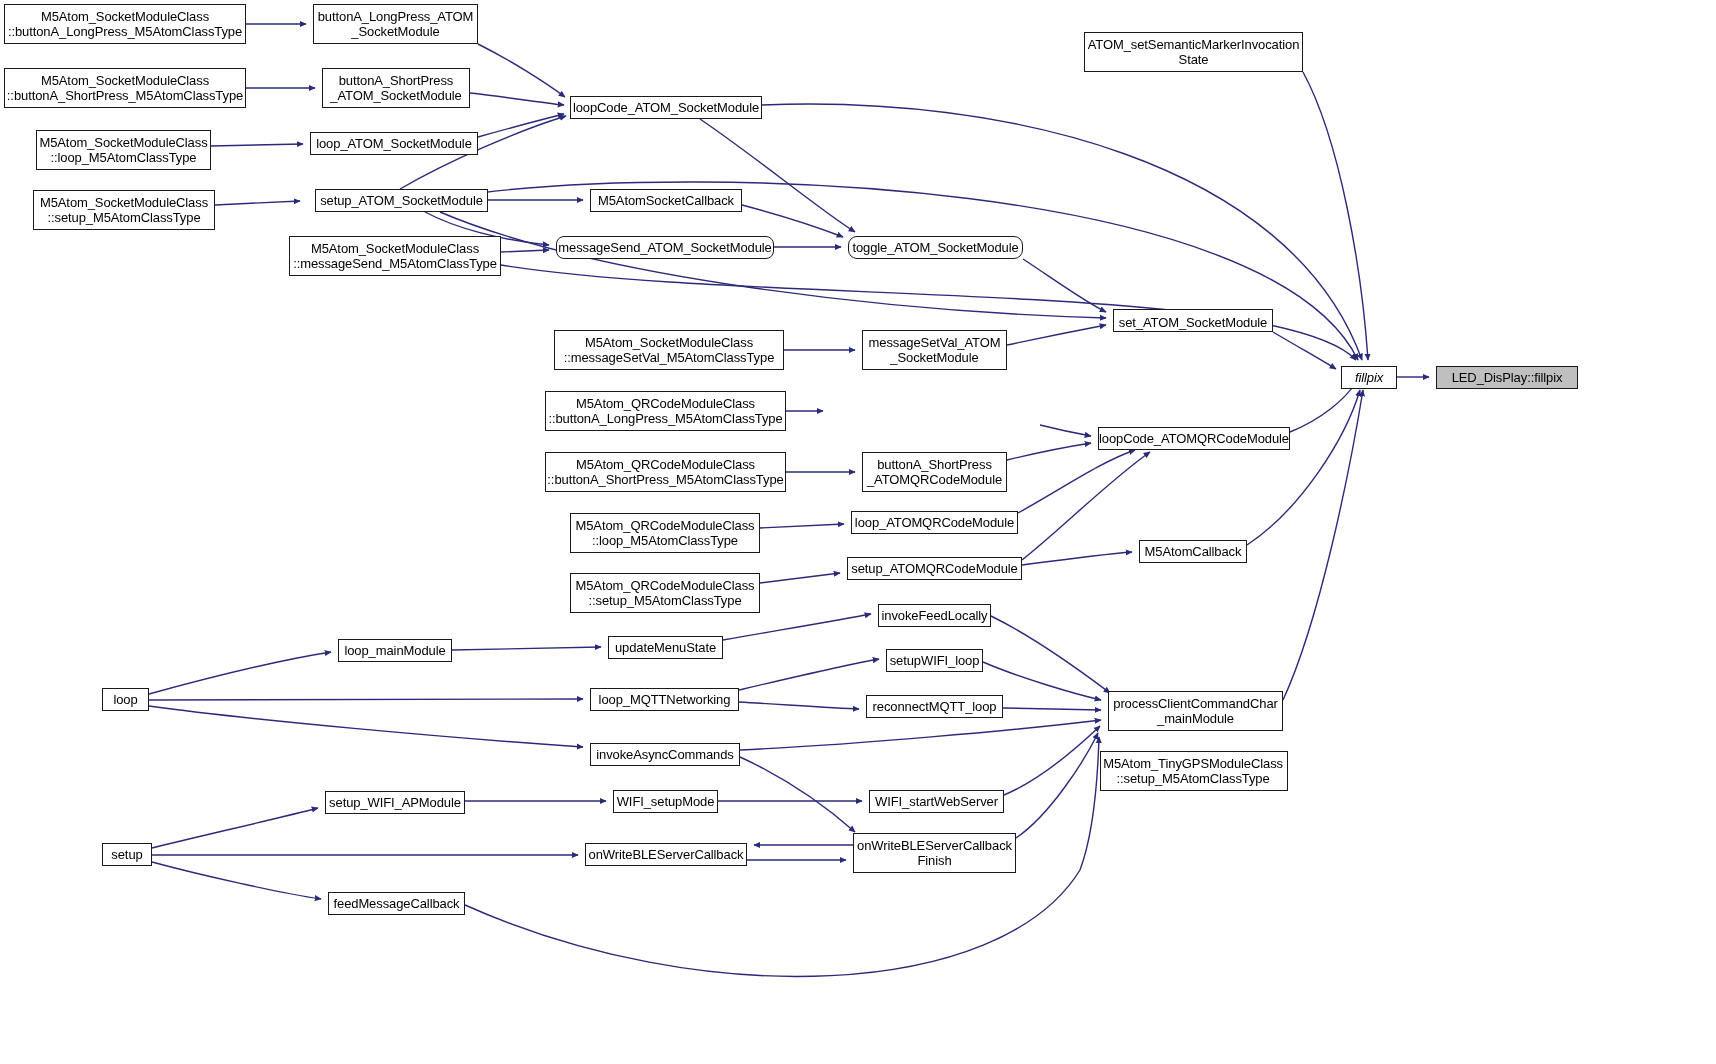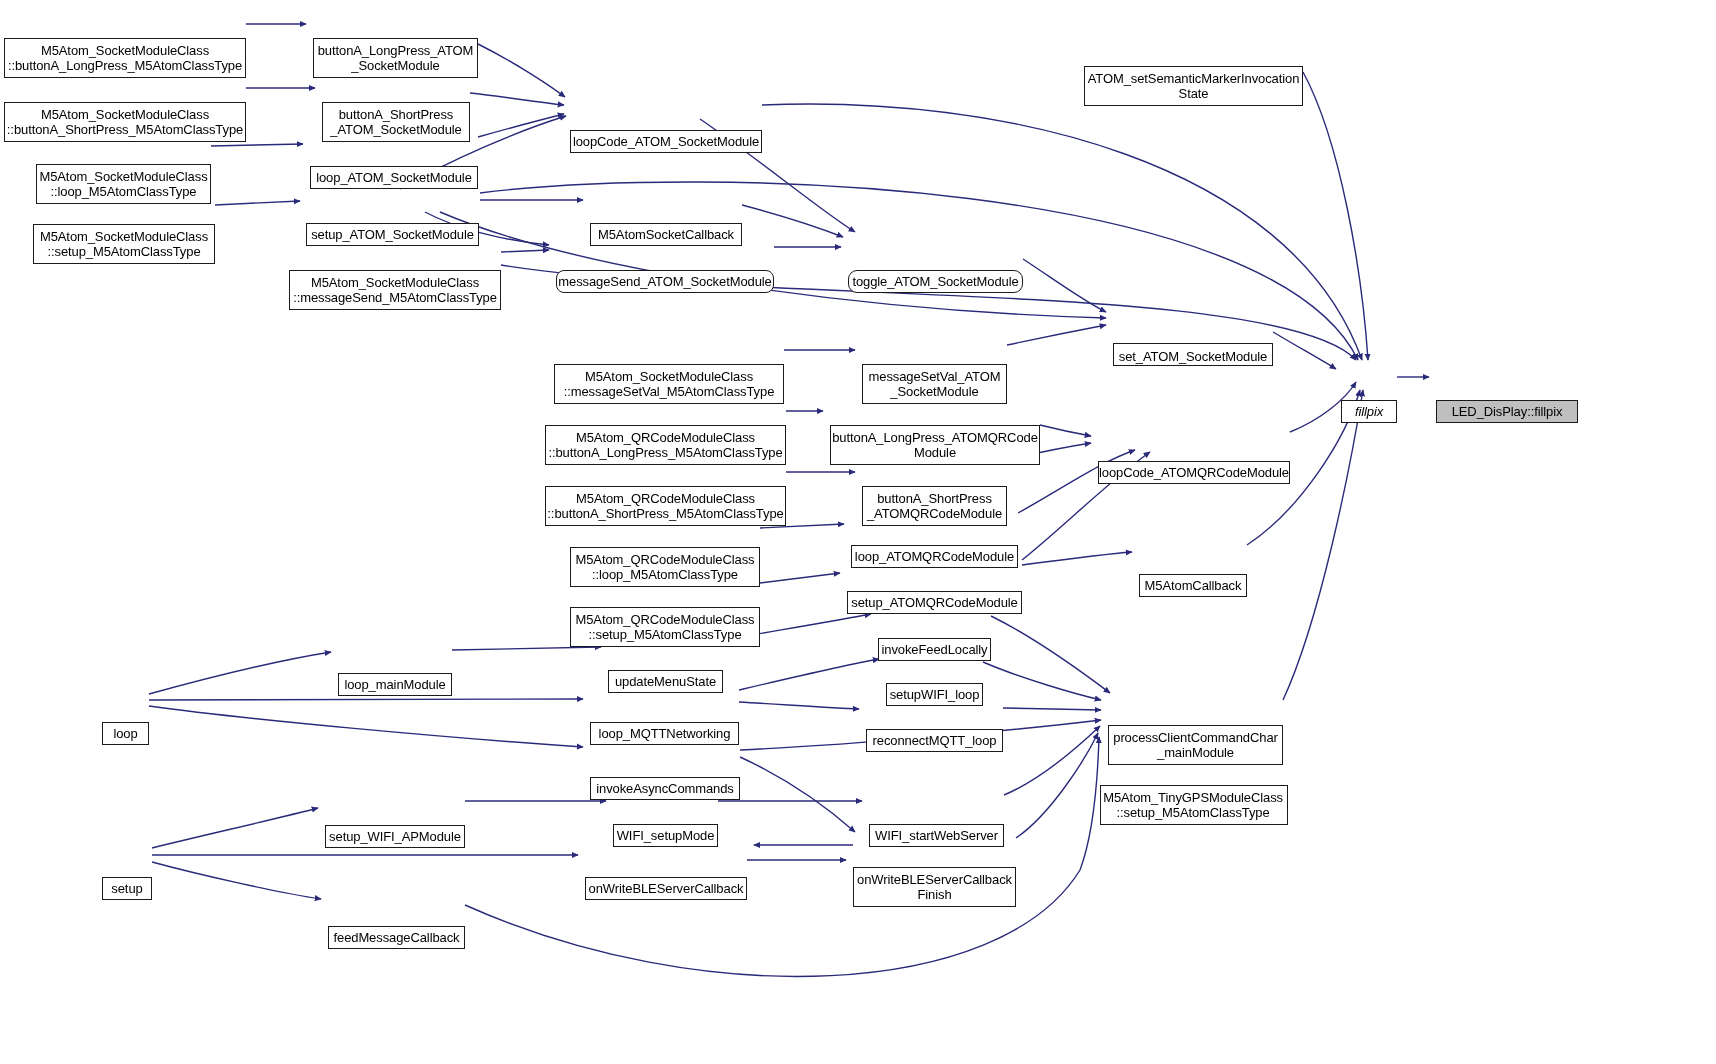--- a/index.html
+++ b/index.html
@@ -32,21 +32,20 @@
     color: #000000;
     font-size: 13px;
     line-height: 15px;
     display: flex;
     align-items: center;
     justify-content: center;
     text-align: center;
     padding: 1px 4px;
     white-space: pre-line;
     letter-spacing: -0.1px;
-    margin-top: 34px;
   }
   .node.highlight {
     background: #bfbfbf;
   }
   .node-label {
     display: block;
     white-space: pre-line;
   }
 </style>
 </head>
@@ -127,37 +126,35 @@
     <div class="node" style="left: 4px; top: 68px; width: 242px; height: 40px;"><span class="node-label">M5Atom_SocketModuleClass
 ::buttonA_ShortPress_M5AtomClassType</span></div>
     <div class="node" style="left: 322px; top: 68px; width: 148px; height: 40px;"><span class="node-label">buttonA_ShortPress
 _ATOM_SocketModule</span></div>
     <div class="node" style="left: 570px; top: 96px; width: 192px; height: 23px;"><span class="node-label">loopCode_ATOM_SocketModule</span></div>
     <div class="node" style="left: 36px; top: 130px; width: 175px; height: 40px;"><span class="node-label">M5Atom_SocketModuleClass
 ::loop_M5AtomClassType</span></div>
     <div class="node" style="left: 310px; top: 132px; width: 168px; height: 23px;"><span class="node-label">loop_ATOM_SocketModule</span></div>
     <div class="node" style="left: 33px; top: 190px; width: 182px; height: 40px;"><span class="node-label">M5Atom_SocketModuleClass
 ::setup_M5AtomClassType</span></div>
-    <div class="node" style="left: 306px; top: 189px; width: 173px; height: 23px;"><span class="node-label">setup_ATOM_SocketModule</span></div>
+    <div class="node" style="left: 315px; top: 189px; width: 173px; height: 23px;"><span class="node-label">setup_ATOM_SocketModule</span></div>
     <div class="node" style="left: 590px; top: 189px; width: 152px; height: 23px;"><span class="node-label">M5AtomSocketCallback</span></div>
     <div class="node" style="left: 289px; top: 236px; width: 212px; height: 40px;"><span class="node-label">M5Atom_SocketModuleClass
 ::messageSend_M5AtomClassType</span></div>
     <div class="node" style="left: 556px; top: 236px; width: 218px; height: 23px; border-radius: 8px;"><span class="node-label">messageSend_ATOM_SocketModule</span></div>
     <div class="node" style="left: 848px; top: 236px; width: 175px; height: 23px; border-radius: 9px;"><span class="node-label">toggle_ATOM_SocketModule</span></div>
     <div class="node" style="left: 1113px; top: 309px; width: 160px; height: 23px; align-items: flex-end;"><span class="node-label">set_ATOM_SocketModule</span></div>
     <div class="node" style="left: 554px; top: 330px; width: 230px; height: 40px;"><span class="node-label">M5Atom_SocketModuleClass
 ::messageSetVal_M5AtomClassType</span></div>
     <div class="node" style="left: 862px; top: 330px; width: 145px; height: 40px;"><span class="node-label">messageSetVal_ATOM
 _SocketModule</span></div>
     <div class="node" style="left: 1341px; top: 366px; width: 56px; height: 23px; font-style: italic;"><span class="node-label">fillpix</span></div>
     <div class="node highlight" style="left: 1436px; top: 366px; width: 142px; height: 23px;"><span class="node-label">LED_DisPlay::fillpix</span></div>
     <div class="node" style="left: 545px; top: 391px; width: 241px; height: 40px;"><span class="node-label">M5Atom_QRCodeModuleClass
 ::buttonA_LongPress_M5AtomClassType</span></div>
-    <div class="node" style="left: 830px; top: 391px; width: 210px; height: 40px;"><span class="node-label">buttonA_LongPress_ATOMQRCode
-Module</span></div>
     <div class="node" style="left: 1098px; top: 427px; width: 192px; height: 23px;"><span class="node-label">loopCode_ATOMQRCodeModule</span></div>
     <div class="node" style="left: 545px; top: 452px; width: 241px; height: 40px;"><span class="node-label">M5Atom_QRCodeModuleClass
 ::buttonA_ShortPress_M5AtomClassType</span></div>
     <div class="node" style="left: 862px; top: 452px; width: 145px; height: 40px;"><span class="node-label">buttonA_ShortPress
 _ATOMQRCodeModule</span></div>
     <div class="node" style="left: 570px; top: 513px; width: 190px; height: 40px;"><span class="node-label">M5Atom_QRCodeModuleClass
 ::loop_M5AtomClassType</span></div>
     <div class="node" style="left: 851px; top: 511px; width: 167px; height: 23px;"><span class="node-label">loop_ATOMQRCodeModule</span></div>
     <div class="node" style="left: 1139px; top: 540px; width: 108px; height: 23px;"><span class="node-label">M5AtomCallback</span></div>
     <div class="node" style="left: 570px; top: 573px; width: 190px; height: 40px;"><span class="node-label">M5Atom_QRCodeModuleClass

